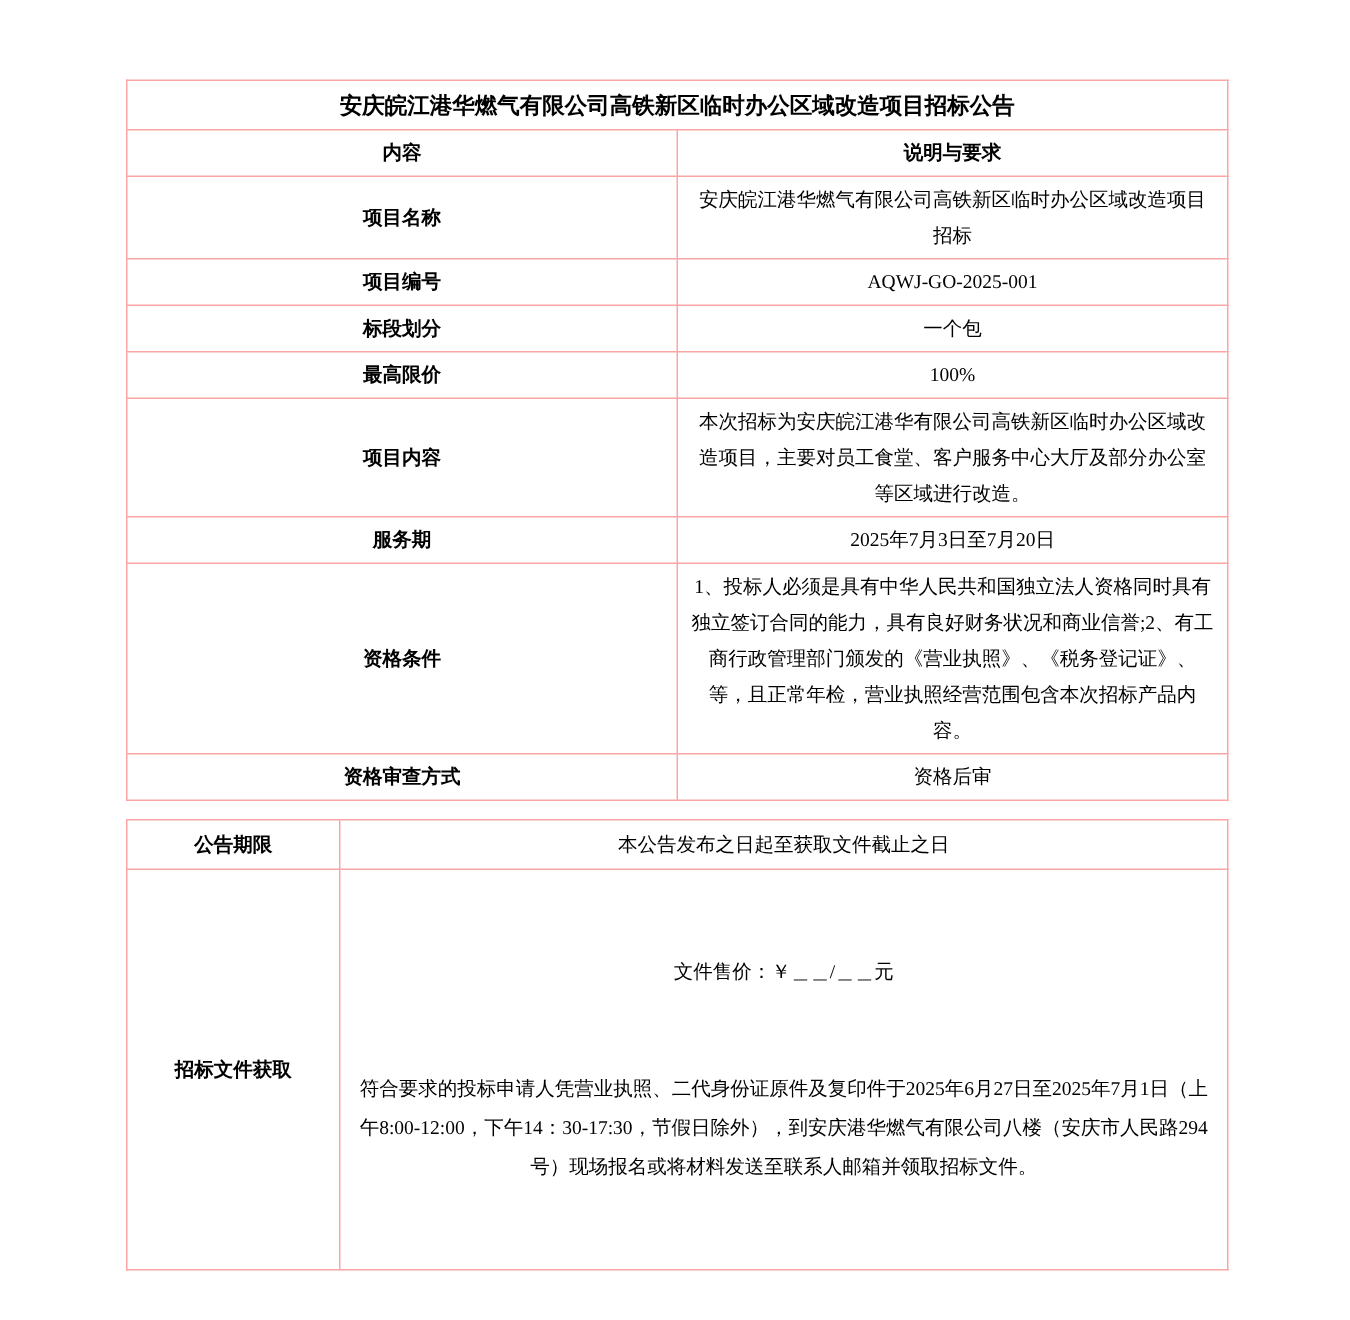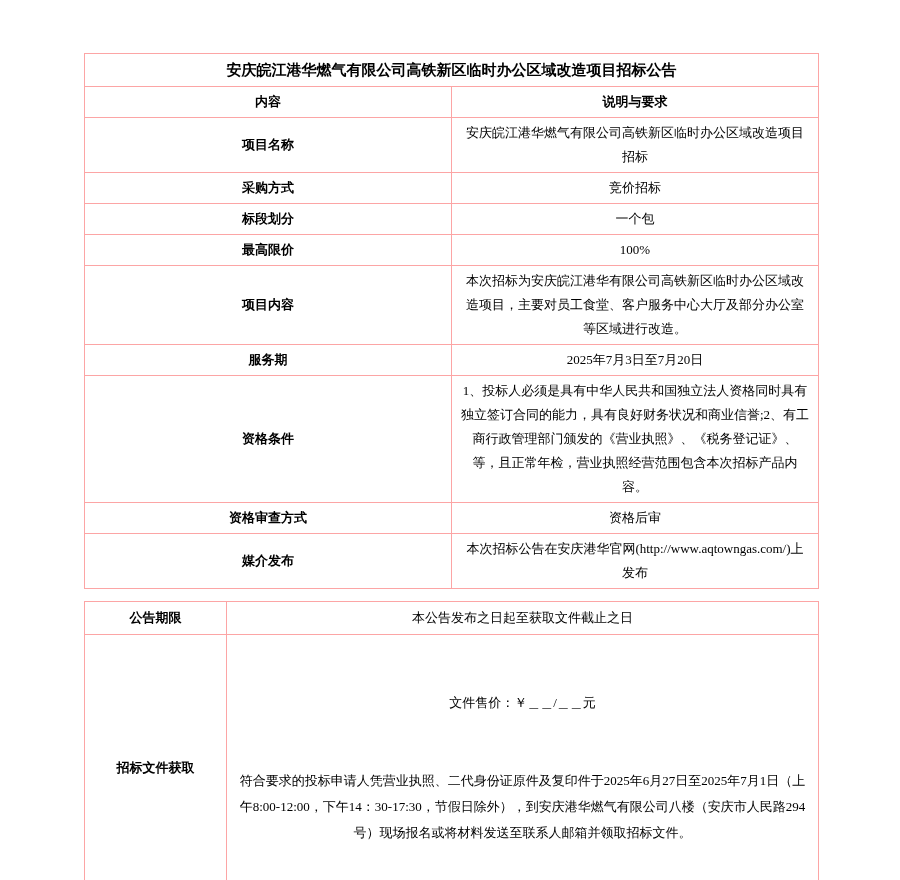--- a/index.html
+++ b/index.html
@@ -28,23 +28,23 @@
       <td colspan="2" class="title-cell">安庆皖江港华燃气有限公司高铁新区临时办公区域改造项目招标公告</td>
     </tr>
     <tr style="height:25px;">
       <td class="lbl">内容</td>
       <td class="ctn center" style="font-weight:bold;">说明与要求</td>
     </tr>
     <tr style="height:29px;">
       <td class="lbl">项目名称</td>
       <td class="ctn">安庆皖江港华燃气有限公司高铁新区临时办公区域改造项目招标</td>
     </tr>
-    <tr style="height:27px;">
-      <td class="lbl">采购方式</td>
-      <td class="ctn">竞价招标</td>
+    <tr style="height:29px;">
+      <td class="lbl">项目编号</td>
+      <td class="ctn">AQWJ-GO-2025-001</td>
     </tr>
     <tr style="height:27px;">
       <td class="lbl">标段划分</td>
       <td class="ctn">一个包</td>
     </tr>
     <tr style="height:28px;">
       <td class="lbl">最高限价</td>
       <td class="ctn">100%</td>
     </tr>
     <tr style="height:50px;">
@@ -55,24 +55,20 @@
       <td class="lbl">服务期</td>
       <td class="ctn">2025年7月3日至7月20日</td>
     </tr>
     <tr style="height:72px;">
       <td class="lbl">资格条件</td>
       <td class="ctn">1、投标人必须是具有中华人民共和国独立法人资格同时具有独立签订合同的能力，具有良好财务状况和商业信誉;2、有工商行政管理部门颁发的《营业执照》、《税务登记证》、等，且正常年检，营业执照经营范围包含本次招标产品内容。</td>
     </tr>
     <tr style="height:25px;">
       <td class="lbl">资格审查方式</td>
       <td class="ctn">资格后审</td>
-    </tr>
-    <tr style="height:26px;">
-      <td class="lbl">媒介发布</td>
-      <td class="ctn">本次招标公告在安庆港华官网(http://www.aqtowngas.com/)上发布</td>
     </tr>
   </tbody>
     </table>
 
   <div class="gap"></div>
 
   <table class="t2">
     <tbody>
         <tr style="height:28px;">
       <td class="lbl">公告期限</td>

